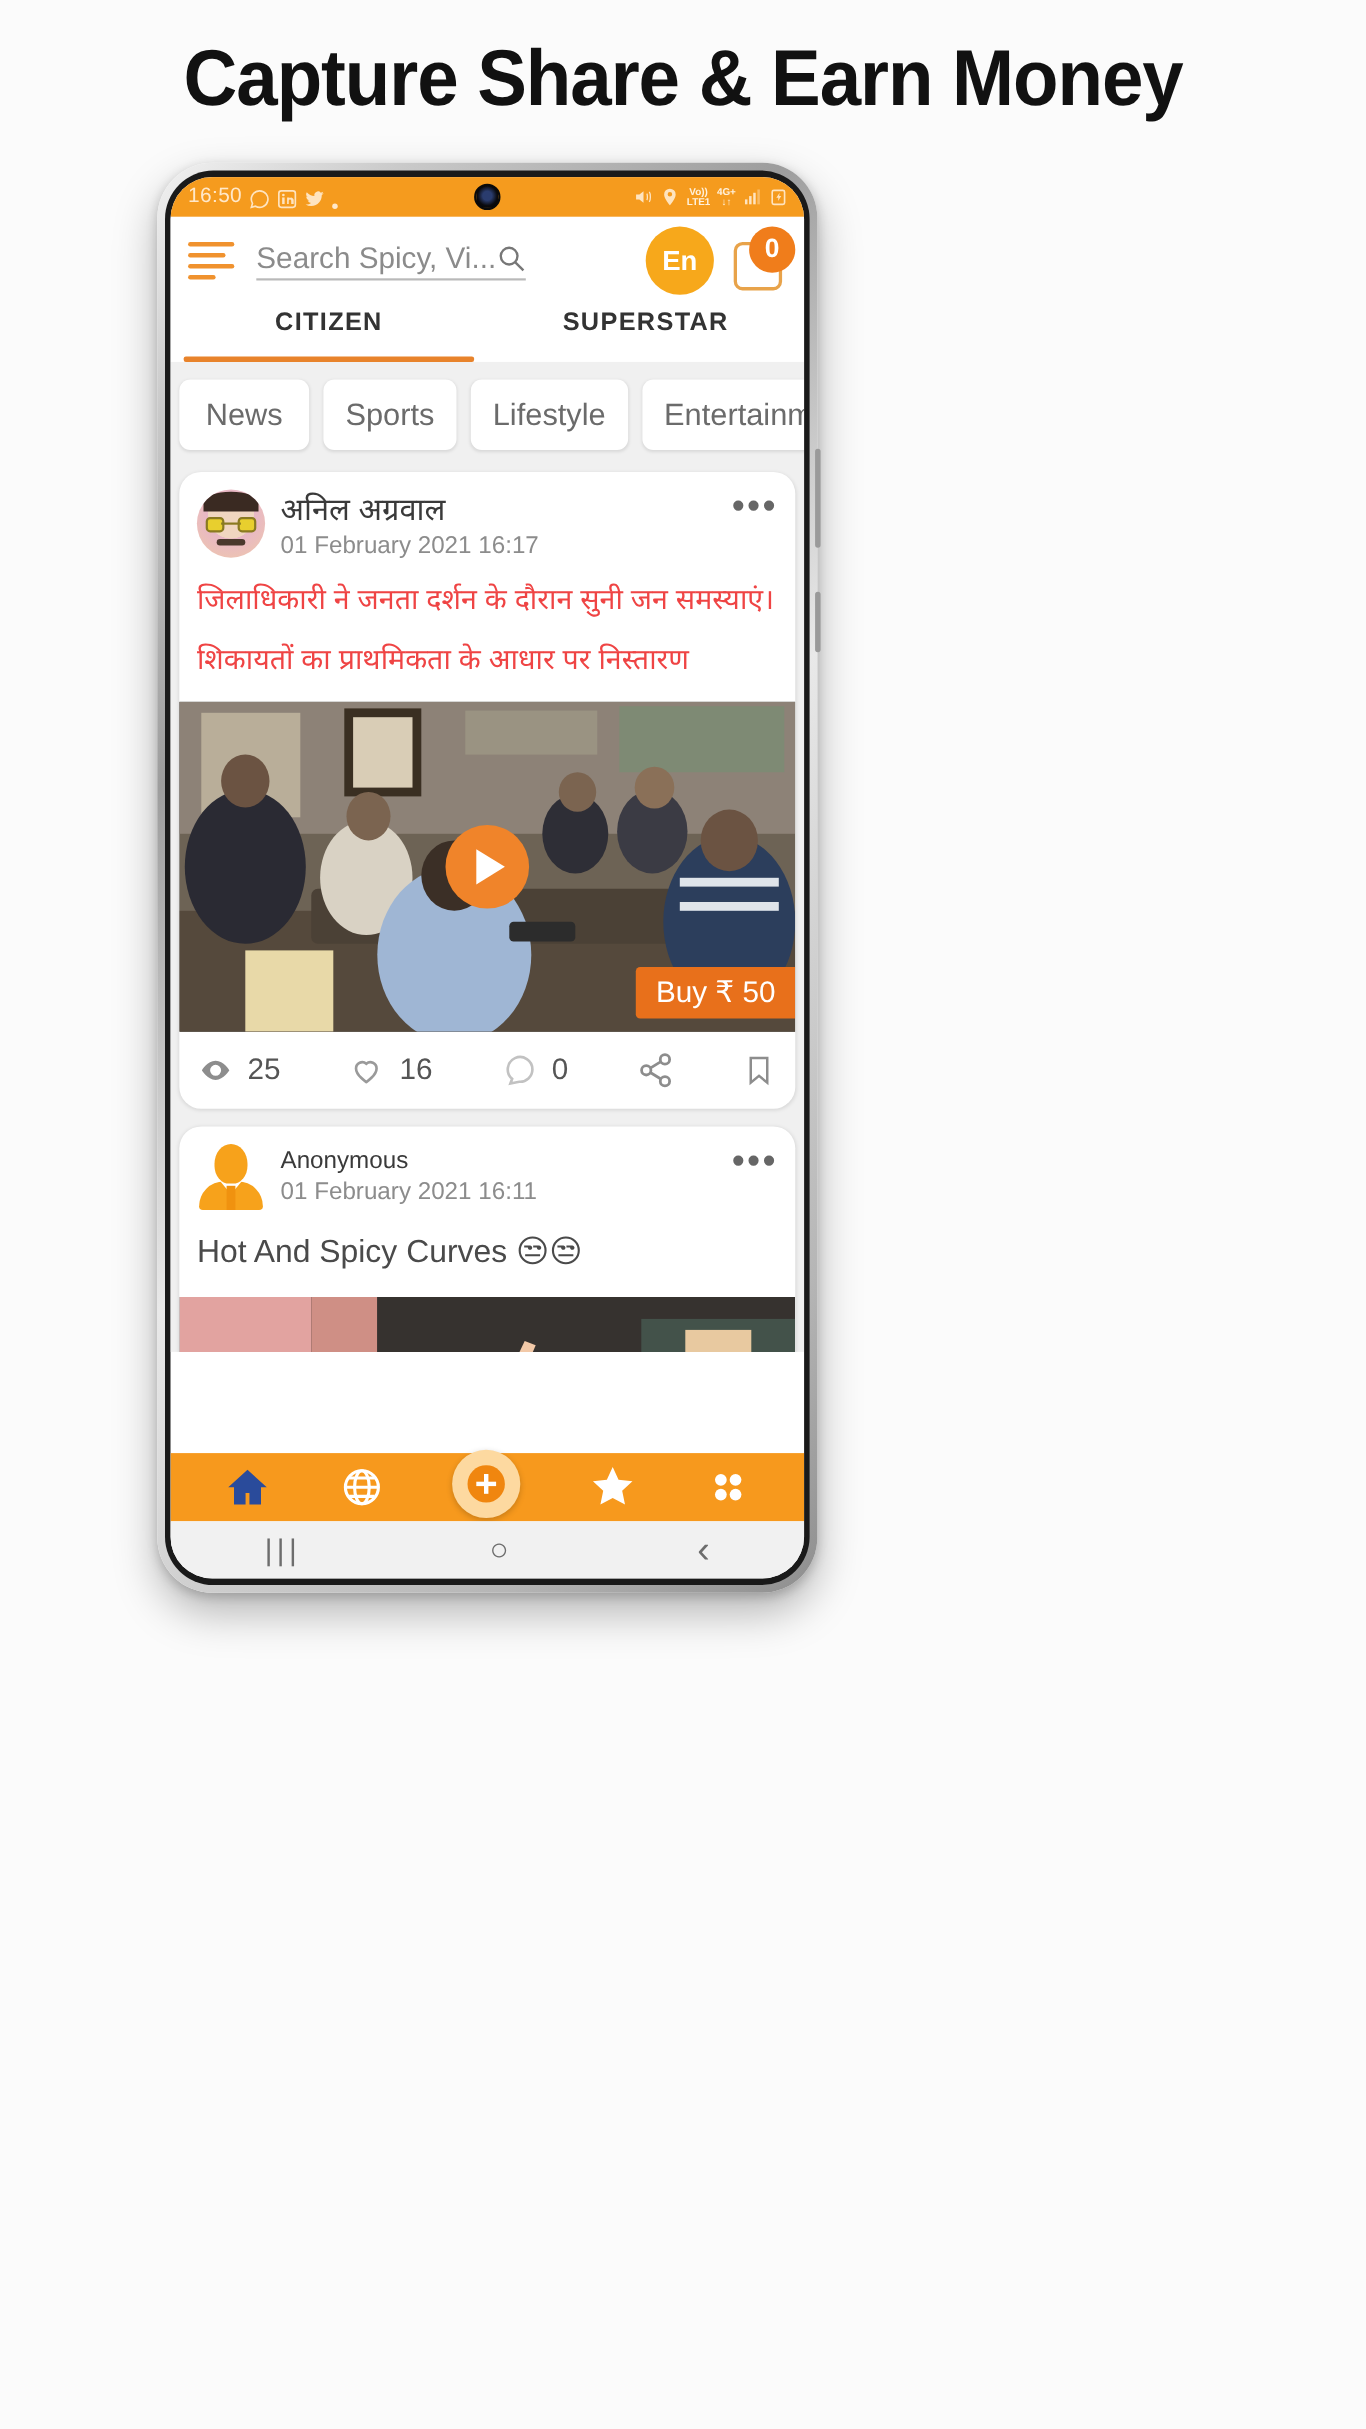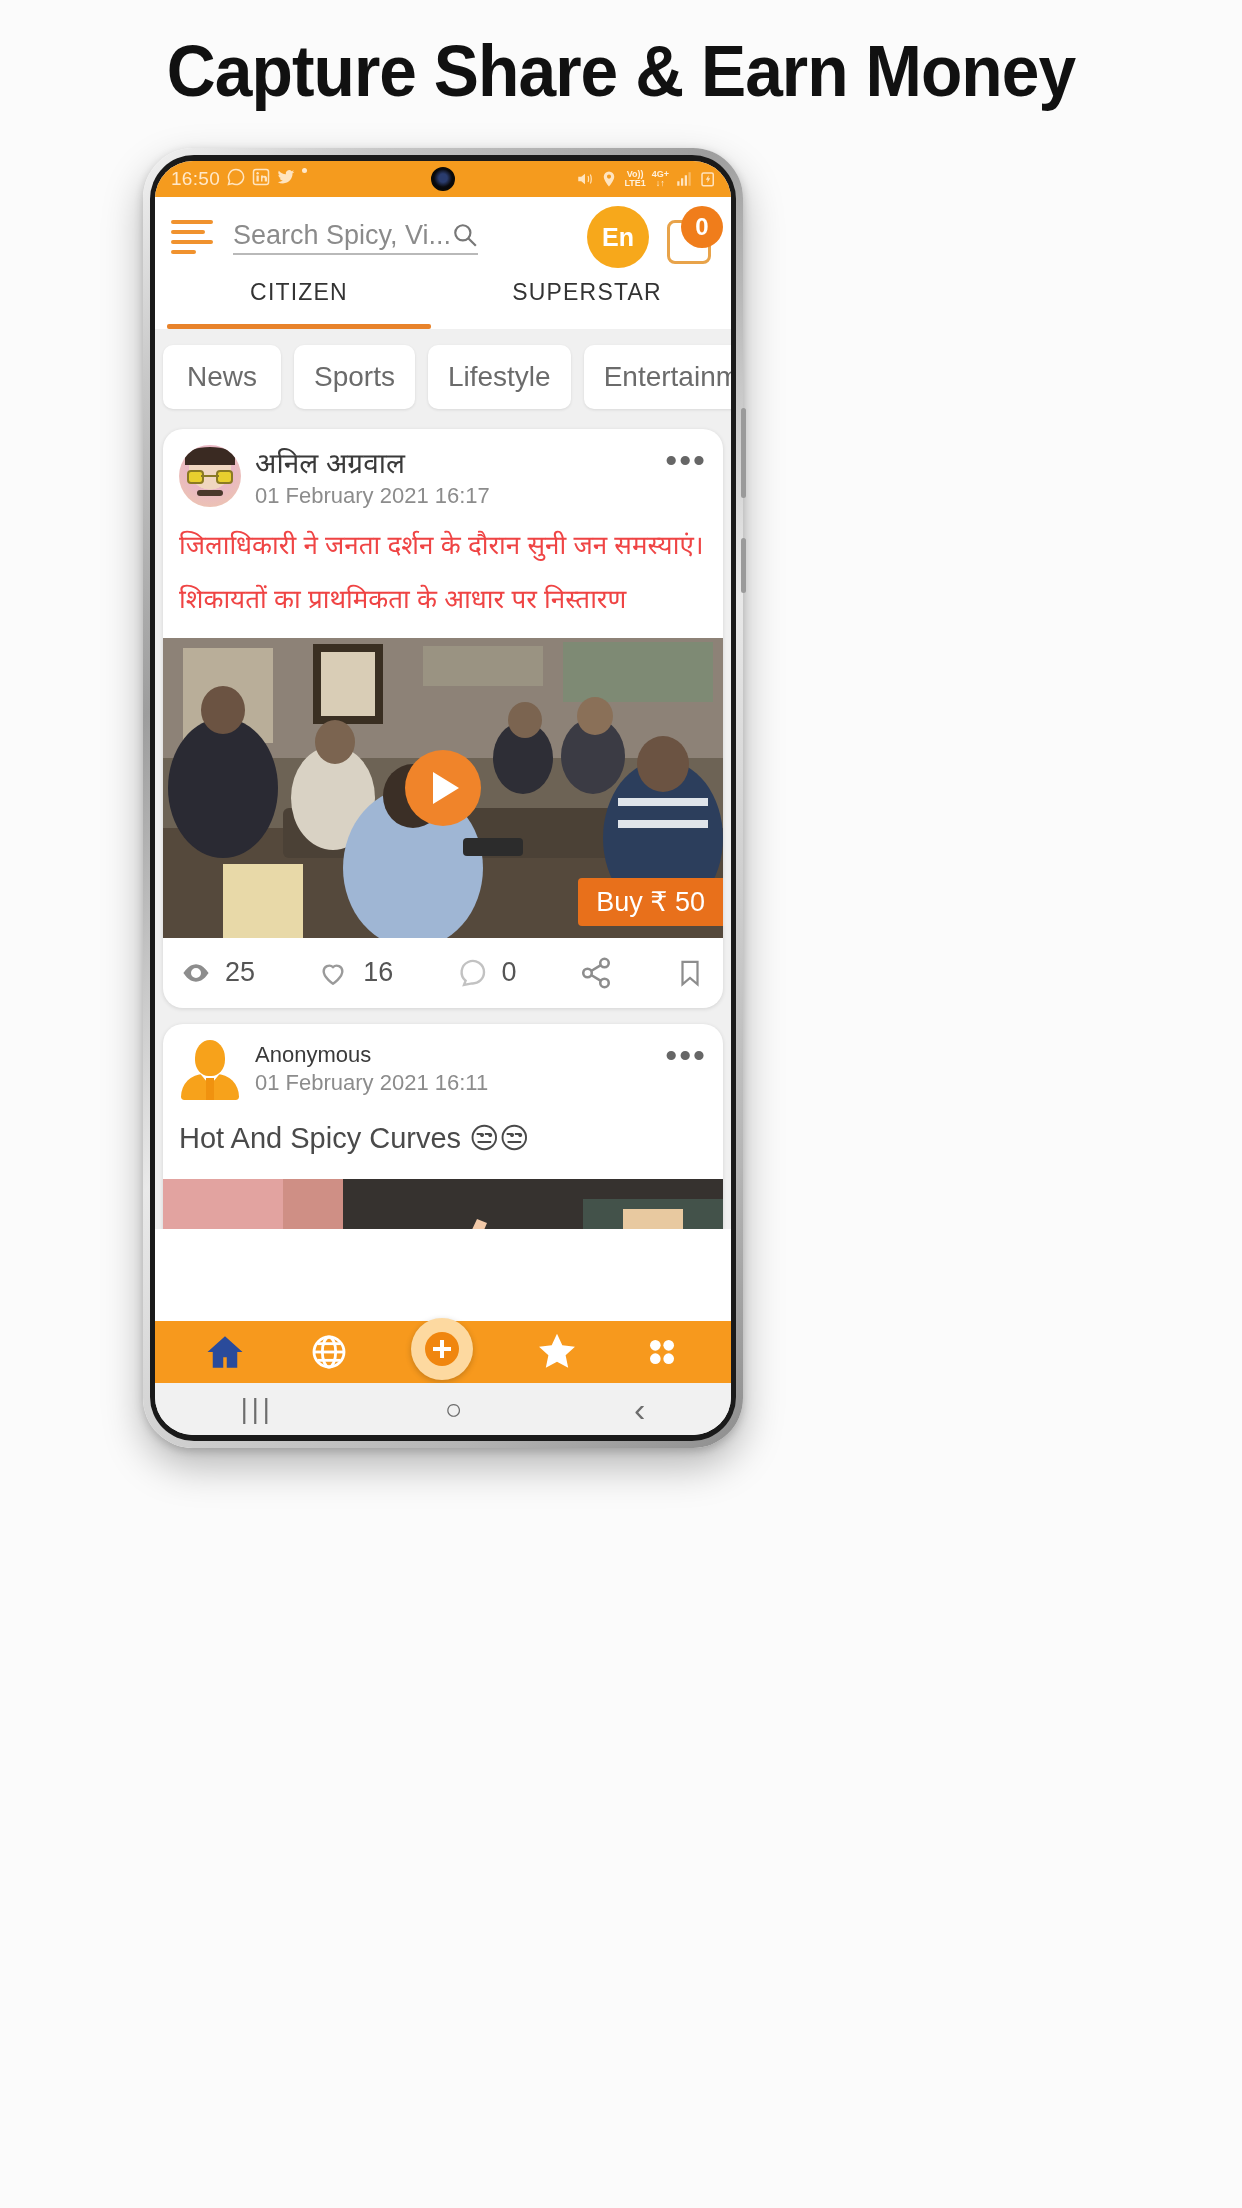--- a/index.html
+++ b/index.html
@@ -43,21 +43,21 @@
   
   .btn-vol { position:absolute; right:-3px; top:260px; width:5px; height:90px; background:#9a9a9a; border-radius:3px; }
   .btn-pwr { position:absolute; right:-3px; top:390px; width:5px; height:55px; background:#9a9a9a; border-radius:3px; }
 
   
   .statusbar {
     position: relative; height: 36px; background: #F59B1E;
     display: flex; align-items: center; padding: 0 14px 0 16px;
     color: #ffe6c2; font-size: 19px;
   }
-  .sb-left { display: flex; align-items: flex-start; gap: 7px; }
+  .sb-left { display: flex; align-items: flex-end; gap: 7px; }
   .sb-time { font-size: 19px; color: #ffe8c9; letter-spacing: 0.3px; }
   .sb-ico { width: 18px; height: 18px; display:inline-block; opacity:.95; }
   .sb-dot { width:5px;height:5px;border-radius:50%;background:#ffe8c9;display:inline-block; }
   .sb-right { margin-left: auto; display: flex; align-items: center; gap: 6px; }
   .sb-txt2 { font-size: 9px; line-height: 9.5px; color:#fff1dc; text-align:center; font-weight:bold;}
   .punch {
     position: absolute; left: 50%; top: 6px; transform: translateX(-50%);
     width: 24px; height: 24px; border-radius: 50%;
     background: radial-gradient(circle at 50% 45%, #2a3c6e 0 28%, #0b0b0f 60%, #000 100%);
     border: 2px solid #0a0a0a;
@@ -85,21 +85,21 @@
   .cart-wrap { position:relative; width:56px;height:62px;flex:none; margin-left:6px;}
   .cart-box { position:absolute; left:2px; top:14px; width:44px;height:44px;border:3px solid #E8A34A;border-radius:8px;background:#fff;}
   .cart-badge {
     position:absolute; right:-2px; top:0px; width:42px;height:42px;border-radius:50%;
     background:#F07D1B;color:#fff;font-size:24px;font-weight:bold;
     display:flex;align-items:center;justify-content:center;
   }
 
   
   .tabs { display:flex; background:#fff; height:52px; }
-  .tab { flex:1; display:flex; align-items:flex-start; justify-content:center; font-size:23px; letter-spacing:1.2px; color:#333; position:relative; padding-top:2px;}
+  .tab { flex:1; display:flex; align-items:flex-start; justify-content:center; font-size:23px; letter-spacing:1.2px; color:#333; position:relative; padding-top:2px;font-weight:bold;}
   .tab.active::after { content:""; position:absolute; left:4%; right:4%; bottom:0; height:5px; background:#E8832B; border-radius:2px;}
 
   
   .feed { background:#f0f0f0; height: 900px; overflow:hidden; padding-top: 10px;}
   .chips { display:flex; gap:13px; padding: 6px 8px 14px 8px; }
   .chip {
     background:#fff;border-radius:10px;min-width:118px;height:64px;
     display:flex;align-items:center;justify-content:center;
     font-size:28px;color:#6b6b6b;padding:0 20px;flex:none;
     box-shadow:0 1px 3px rgba(0,0,0,0.10);

